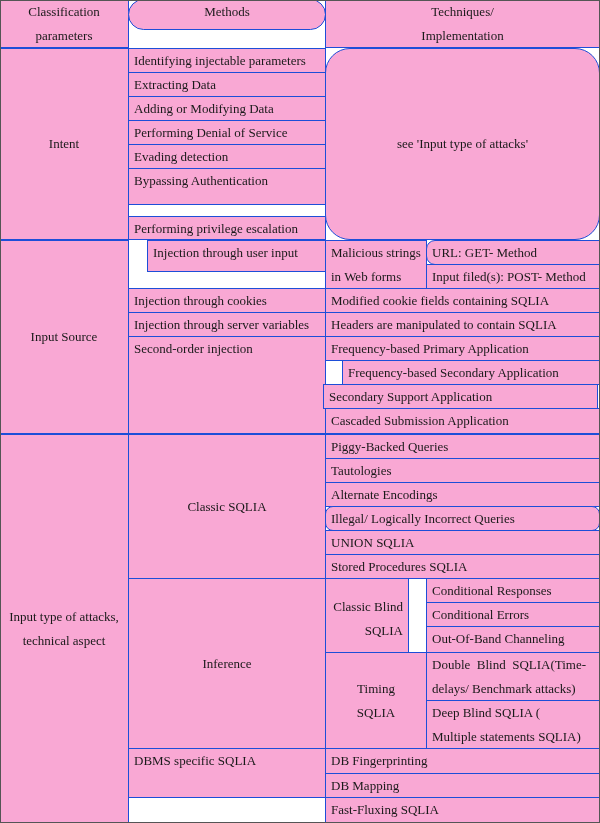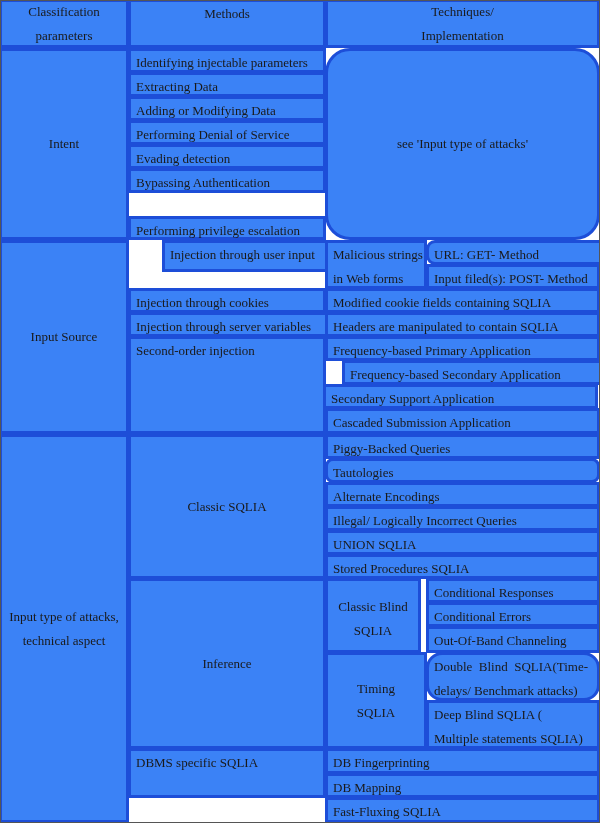--- a/index.html
+++ b/index.html
@@ -1,57 +1,57 @@
 <!DOCTYPE html>
 <html><head>
 <meta charset="utf-8">
 <style>
   html, body { margin:0; padding:0; background:#fff; }
   body { width:600px; height:823px; overflow:hidden; }
   .wrap { position:relative; width:600px; height:823px; font-family:"Liberation Serif","DejaVu Serif",serif; font-size:13px; color:#1a1a1a; }
-  .c { position:absolute; box-sizing:border-box; border:3px solid #1d4ed8; margin:-1px 0 0 -1px; padding:0 5px; line-height:24px; white-space:nowrap; background:#3b82f6; }
+  .c { position:absolute; box-sizing:border-box; border:1px solid #1d4ed8; margin:-1px 0 0 -1px; padding:0 5px; line-height:24px; white-space:nowrap; background:#f9a8d4; }
   .ctr { text-align:center; display:flex; align-items:center; justify-content:center; flex-direction:column; white-space:normal; }
   .ctr span { display:block; line-height:24px; }
   .outer { position:absolute; left:0; top:0; width:600px; height:823px; box-sizing:border-box; border:1px solid #555; pointer-events:none; }
 </style>
 </head>
 <body>
 
 <div class="wrap">
 
   <div class="c ctr" style="left:0;top:0;width:130px;height:49px;">
     <span>Classification</span>
     <span>parameters</span>
   </div>
-  <div class="c" style="left:129px;top:0;width:198px;height:49px;text-align:center;">
+  <div class="c" style="left:129px;top:0;width:198px;height:31px;text-align:center;border-radius:24px;">
     <span>Methods</span>
   </div>
   <div class="c ctr" style="left:326px;top:0;width:275px;height:49px;">
     <span>Techniques/</span>
     <span>Implementation</span>
   </div>
 
   <div class="c ctr" style="left:0;top:49px;width:130px;height:192px;">
     <span>Intent</span>
   </div>
   <div class="c" style="left:129px;top:49px;width:198px;height:25px;">Identifying injectable parameters</div>
   <div class="c" style="left:129px;top:73px;width:198px;height:25px;">Extracting Data</div>
   <div class="c" style="left:129px;top:97px;width:198px;height:25px;">Adding or Modifying Data</div>
   <div class="c" style="left:129px;top:121px;width:198px;height:25px;">Performing Denial of Service</div>
   <div class="c" style="left:129px;top:145px;width:198px;height:25px;">Evading detection</div>
-  <div class="c" style="left:129px;top:169px;width:198px;height:25px;">Bypassing Authentication</div>
+  <div class="c" style="left:129px;top:169px;width:198px;height:37px;">Bypassing Authentication</div>
   <div class="c" style="left:129px;top:217px;width:198px;height:24px;">Performing privilege escalation</div>
   <div class="c ctr" style="left:326px;top:49px;width:275px;height:192px;border-radius:25px;">
     <span>see 'Input type of attacks'</span>
   </div>
 
   <div class="c ctr" style="left:0;top:241px;width:130px;height:194px;">
     <span>Input Source</span>
   </div>
-  <div class="c" style="left:147px;top:241px;width:198px;height:32px;margin-left:15px;">Injection through user input</div>
+  <div class="c" style="left:132px;top:241px;width:198px;height:32px;margin-left:15px;">Injection through user input</div>
   <div class="c" style="left:326px;top:241px;width:102px;height:49px;">
     <div>Malicious strings</div>
     <div>in Web forms</div>
   </div>
   <div class="c" style="left:427px;top:241px;width:206px;height:25px;border-radius:9px;">URL: GET- Method</div>
   <div class="c" style="left:427px;top:265px;width:174px;height:25px;">Input filed(s): POST- Method</div>
 
   <div class="c" style="left:129px;top:289px;width:198px;height:25px;">Injection through cookies</div>
   <div class="c" style="left:326px;top:289px;width:275px;height:25px;">Modified cookie fields containing SQLIA</div>
 
@@ -66,42 +66,42 @@
 
   <div class="c ctr" style="left:0;top:435px;width:130px;height:389px;">
     <span>Input type of attacks,</span>
     <span>technical aspect</span>
   </div>
 
   <div class="c ctr" style="left:129px;top:435px;width:198px;height:145px;">
     <span>Classic SQLIA</span>
   </div>
   <div class="c" style="left:326px;top:435px;width:275px;height:25px;">Piggy-Backed Queries</div>
-  <div class="c" style="left:326px;top:459px;width:275px;height:25px;border-radius:8px;">Tautologies</div>
+  <div class="c" style="left:326px;top:459px;width:275px;height:25px;">Tautologies</div>
   <div class="c" style="left:326px;top:483px;width:275px;height:25px;">Alternate Encodings</div>
-  <div class="c" style="left:326px;top:507px;width:275px;height:25px;">Illegal/ Logically Incorrect Queries</div>
+  <div class="c" style="left:326px;top:507px;width:275px;height:25px;border-radius:8px;">Illegal/ Logically Incorrect Queries</div>
   <div class="c" style="left:326px;top:531px;width:275px;height:25px;">UNION SQLIA</div>
   <div class="c" style="left:326px;top:555px;width:275px;height:25px;">Stored Procedures SQLIA</div>
 
   <div class="c ctr" style="left:129px;top:579px;width:198px;height:171px;">
     <span>Inference</span>
   </div>
-  <div class="c ctr" style="left:326px;top:579px;width:96px;height:75px;padding-top:6px;">
+  <div class="c ctr" style="left:326px;top:579px;width:84px;height:75px;padding-top:6px;align-items:flex-end;">
     <span>Classic Blind</span>
     <span>SQLIA</span>
   </div>
   <div class="c" style="left:427px;top:579px;width:174px;height:25px;">Conditional Responses</div>
   <div class="c" style="left:427px;top:603px;width:174px;height:25px;">Conditional Errors</div>
   <div class="c" style="left:427px;top:627px;width:174px;height:27px;">Out-Of-Band Channeling</div>
 
   <div class="c ctr" style="left:326px;top:653px;width:102px;height:97px;">
     <span>Timing</span>
     <span>SQLIA</span>
   </div>
-  <div class="c" style="left:427px;top:653px;width:174px;height:49px;border-radius:16px;">
+  <div class="c" style="left:427px;top:653px;width:174px;height:49px;">
     <div style="white-space:pre;">Double  Blind  SQLIA(Time-</div>
     <div>delays/ Benchmark attacks)</div>
   </div>
   <div class="c" style="left:427px;top:701px;width:174px;height:49px;">
     <div>Deep Blind SQLIA (</div>
     <div>Multiple statements SQLIA)</div>
   </div>
 
   <div class="c" style="left:129px;top:749px;width:198px;height:50px;">DBMS specific SQLIA</div>
   <div class="c" style="left:326px;top:749px;width:275px;height:26px;">DB Fingerprinting</div>

